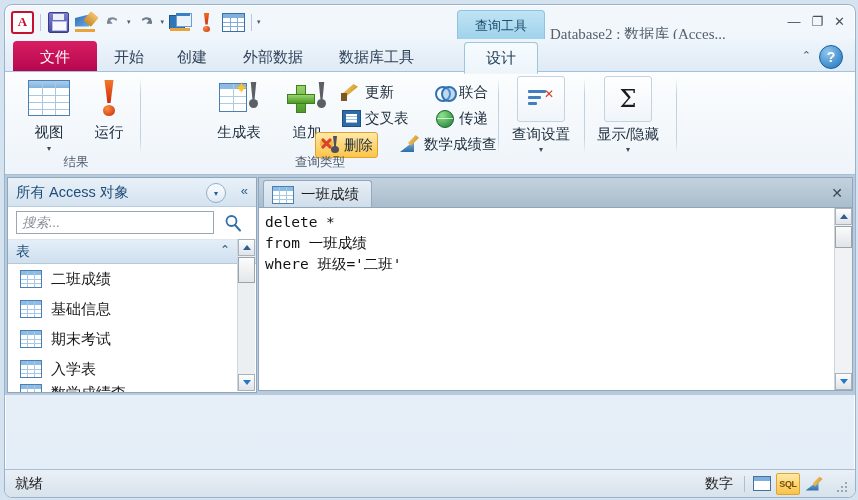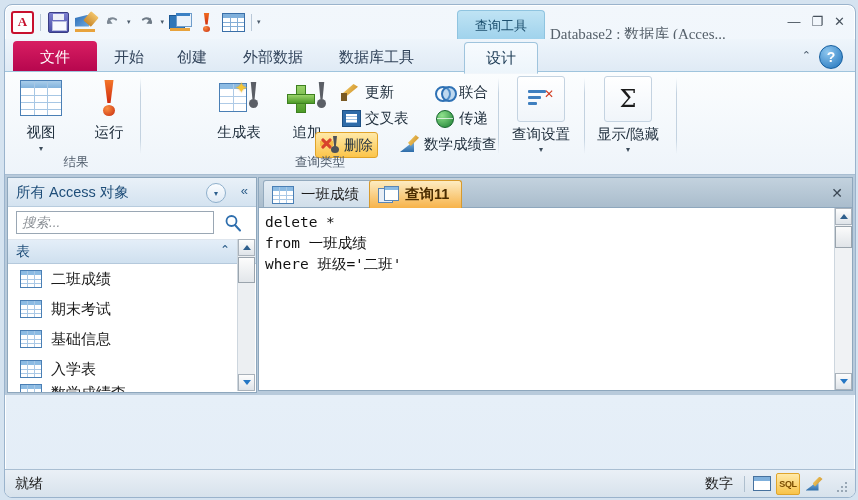--- a/index.html
+++ b/index.html
@@ -387,21 +387,21 @@
     <div class="tab" style="left:229px;">外部数据</div>
     <div class="tab" style="left:325px;">数据库工具</div>
     <div class="tab active" style="left:459px;width:72px;padding:0;">设计</div>
     <div class="ribtoggle">⌃</div>
     <div class="helpbtn">?</div>
   </div>
 
   <div class="ribbon">
 
     <div class="rgroup" style="left:6px;width:130px;">
-      <div class="bigbtn" style="left:0;">
+      <div class="bigbtn" style="left:8px;">
         <div class="bigicon">
           <div class="tbl-ico">
               <div class="hdr"></div>
             <i class="v" style="left:13px"></i>
               <i class="v" style="left:26px"></i>
             <i class="h" style="top:14px"></i>
               <i class="h" style="top:21px"></i>
               <i class="h" style="top:28px"></i>
           </div>
         </div>
@@ -568,31 +568,31 @@
           <div class="lbl">二班成绩</div>
         </div>
         <div class="navitem">
           <div class="small-grid">
               <div class="hdr"></div>
               <i class="v" style="left:6px"></i>
               <i class="v" style="left:13px"></i>
               <i class="h" style="top:8px"></i>
               <i class="h" style="top:12px"></i>
             </div>
-          <div class="lbl">期末考试</div>
+          <div class="lbl">基础信息</div>
         </div>
         <div class="navitem">
           <div class="small-grid">
               <div class="hdr"></div>
               <i class="v" style="left:6px"></i>
               <i class="v" style="left:13px"></i>
               <i class="h" style="top:8px"></i>
               <i class="h" style="top:12px"></i>
             </div>
-          <div class="lbl">基础信息</div>
+          <div class="lbl">期末考试</div>
         </div>
         <div class="navitem">
           <div class="small-grid">
               <div class="hdr"></div>
               <i class="v" style="left:6px"></i>
               <i class="v" style="left:13px"></i>
               <i class="h" style="top:8px"></i>
               <i class="h" style="top:12px"></i>
             </div>
           <div class="lbl">入学表</div>
@@ -623,27 +623,20 @@
         <div class="dtab inactive" style="left:4px;">
           <div class="small-grid">
               <div class="hdr"></div>
               <i class="v" style="left:6px"></i>
               <i class="v" style="left:13px"></i>
               <i class="h" style="top:8px"></i>
               <i class="h" style="top:12px"></i>
             </div>
           <div class="lbl">一班成绩</div>
         </div>
-        <div class="dtab active" style="left:110px;">
-          <div class="qicon2">
-              <div class="a"></div>
-              <div class="b"></div>
-            </div>
-          <div class="lbl">查询11</div>
-        </div>
         <div class="tabclose">✕</div>
       </div>
 
       <div class="editor">
         <div class="sql">delete *
 from 一班成绩
 where 班级='二班'</div>
         <div class="edscroll">
           <div class="sbbtn">
               <div class="tri-up"></div>

